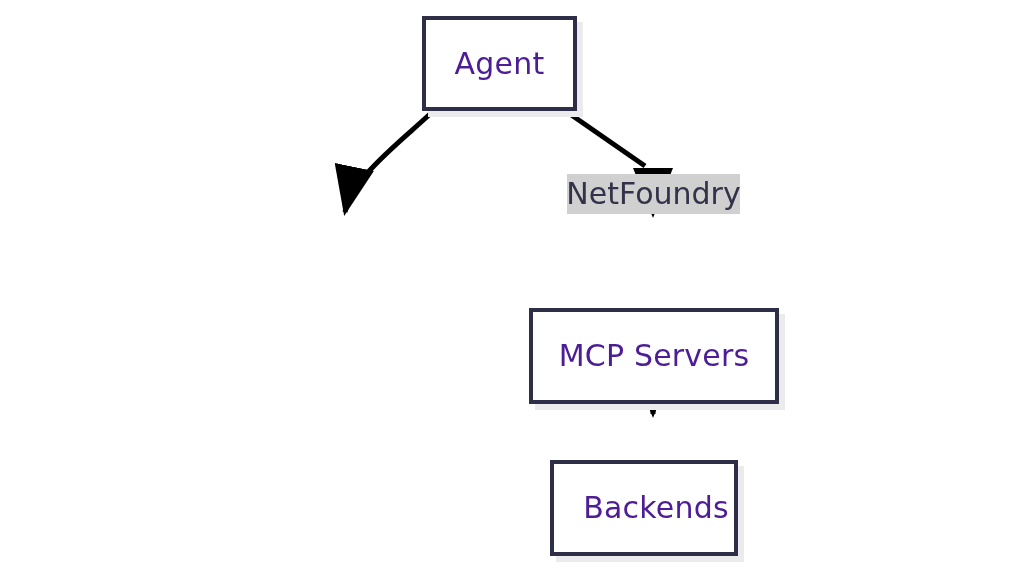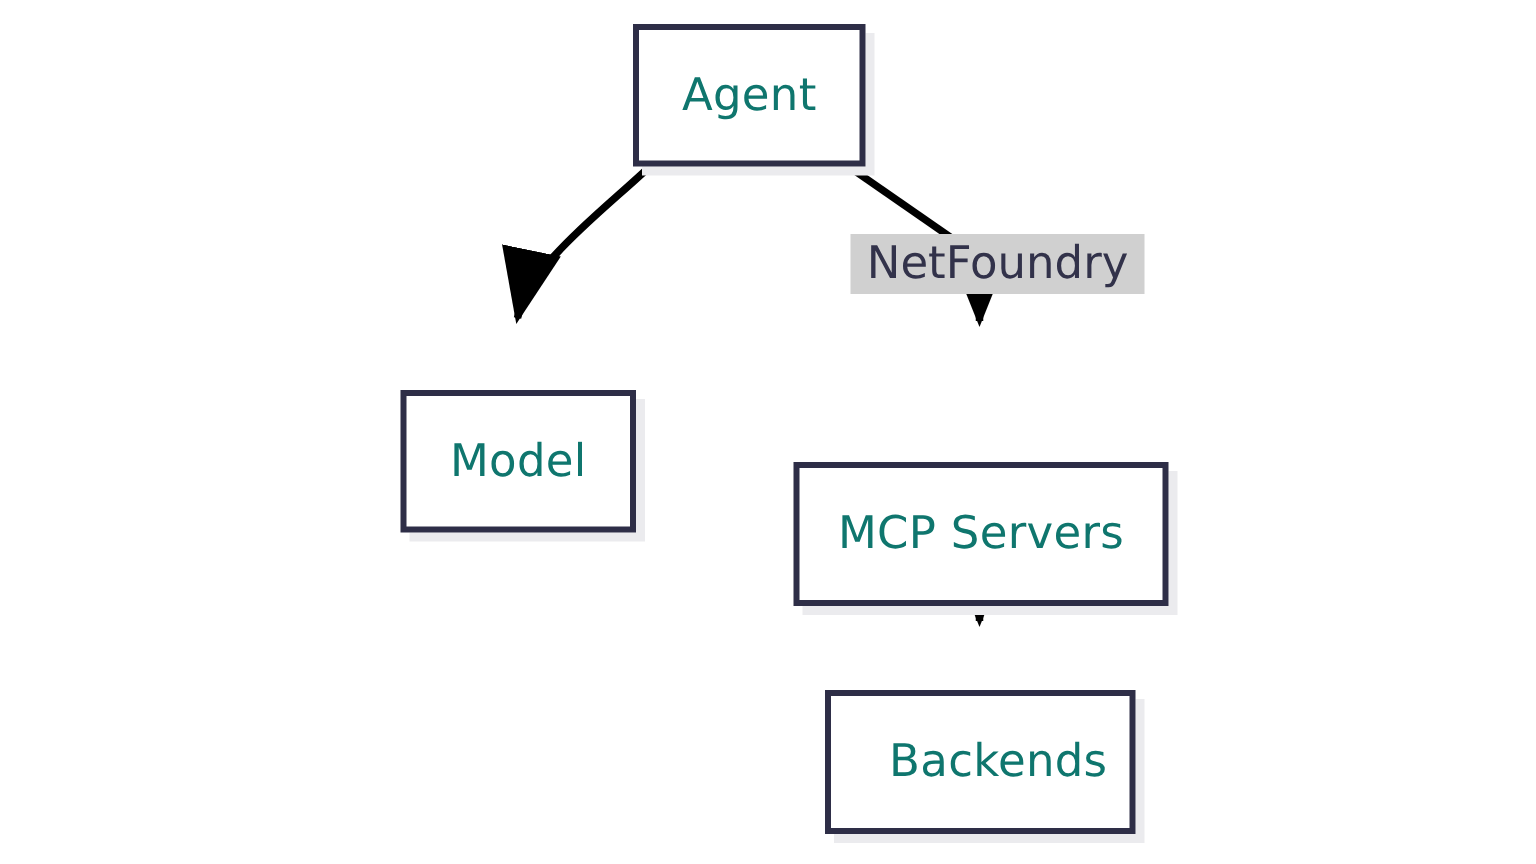--- a/index.html
+++ b/index.html
@@ -27,21 +27,21 @@
     position: absolute;
     box-sizing: border-box;
     background: #ffffff;
     border: 4px solid #2e2e47;
     box-shadow: 6px 6px 0 0 rgba(235,235,238,1);
     display: flex;
     align-items: center;
     justify-content: center;
   }
   .node-label {
-    color: #0f766e;
+    color: #4c1d95;
     font-size: 30px;
     line-height: 1;
     letter-spacing: 0.2px;
     white-space: nowrap;
     user-select: none;
   }
   .edge-label {
     position: absolute;
     box-sizing: border-box;
     background: #d0d0d0;
@@ -73,29 +73,26 @@
     <path d="M 570 114 L 645 166" fill="none" stroke="#000000" stroke-width="5" stroke-linecap="butt"></path>
     <path d="M 653 206 L 653 214" fill="none" stroke="#000000" stroke-width="5" stroke-linecap="butt" marker-end="url(#arrowhead)"></path>
 
     <path d="M 653 358 L 653 414" fill="none" stroke="#000000" stroke-width="5" stroke-linecap="butt" marker-end="url(#arrowhead)"></path>
   </svg>
 
   <div class="node-box" style="left:422px; top:16px; width:155px; height:95px;">
     <span class="node-label">Agent</span>
   </div>
 
-  <div class="node-box" style="left:267px; top:260px; width:157px; height:95px;">
-    <span class="node-label">Model</span>
-  </div>
 
   <div class="node-box" style="left:529px; top:260px; width:250px; height:96px;margin-top:48px;">
     <span class="node-label">MCP Servers</span>
   </div>
 
-  <div class="node-box" style="left:550px; top:460px; width:207px; height:96px;padding-left:24px;">
+  <div class="node-box" style="left:550px; top:460px; width:188px; height:96px;padding-left:24px;">
     <span class="node-label">Backends</span>
   </div>
 
-  <div class="edge-label" style="left:567px; top:156px; width:196px; height:40px;">
+  <div class="edge-label" style="left:567px; top:174px; width:173px; height:40px;">
     <span>NetFoundry</span>
   </div>
 
 </div>
 
 </body></html>

